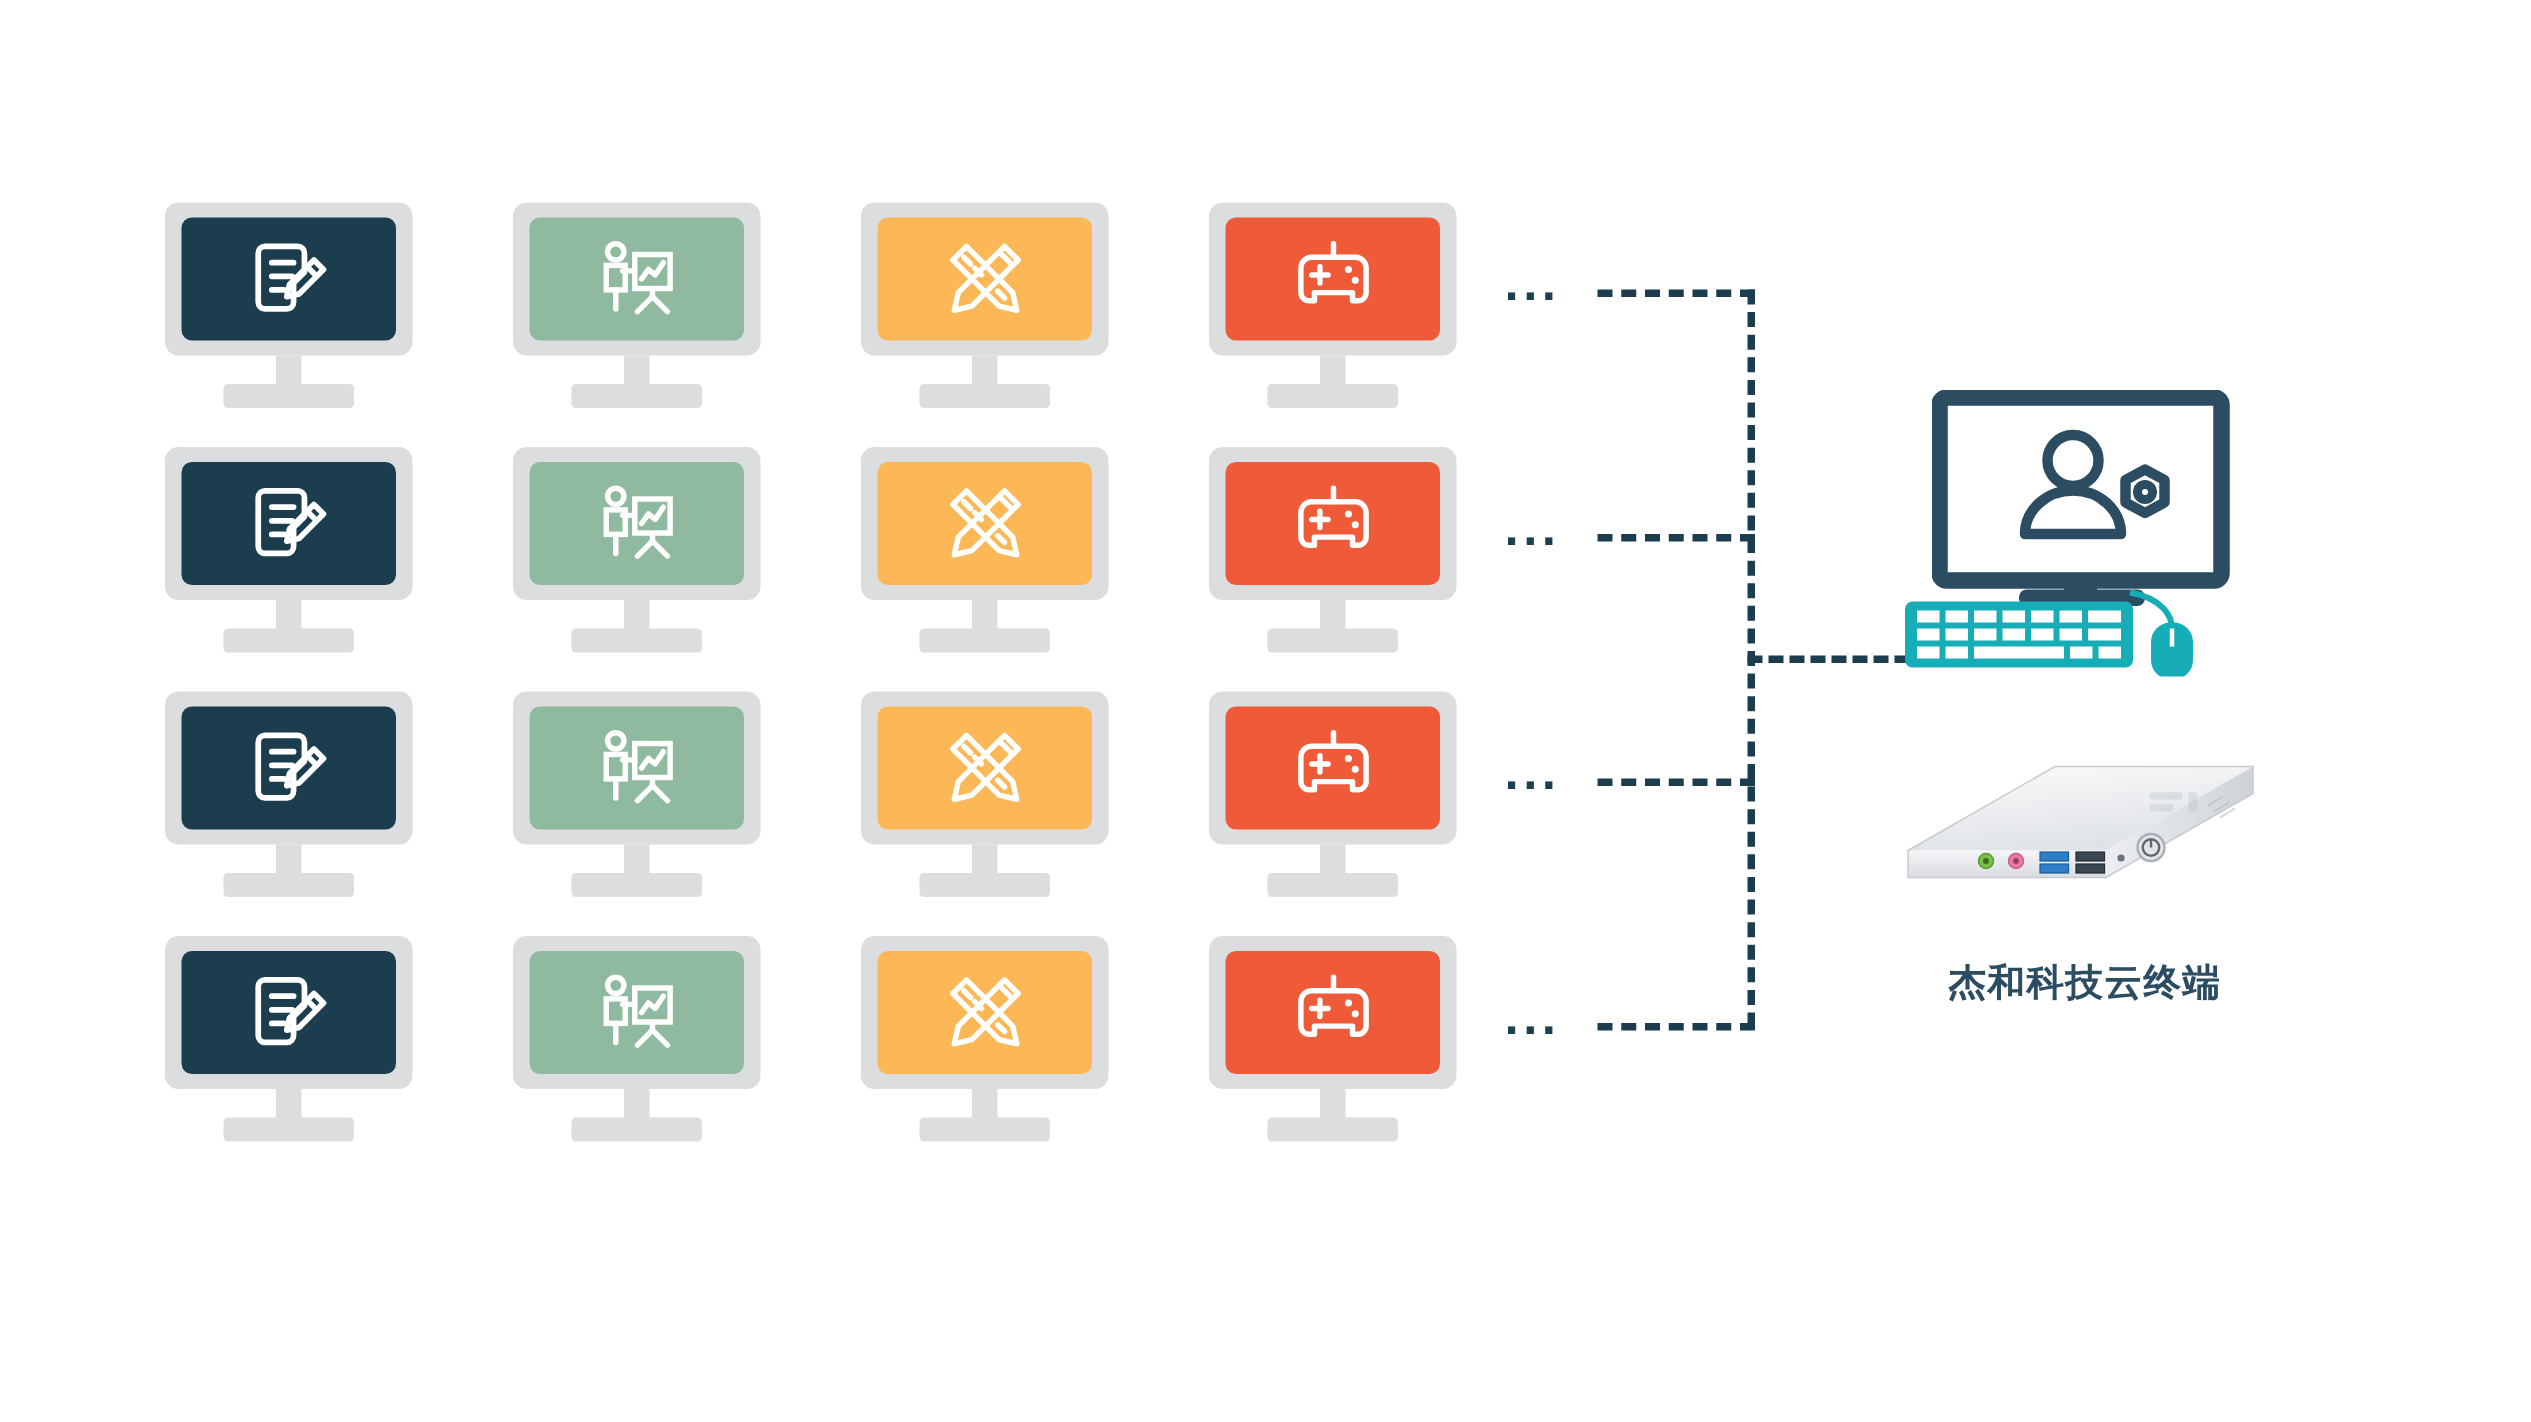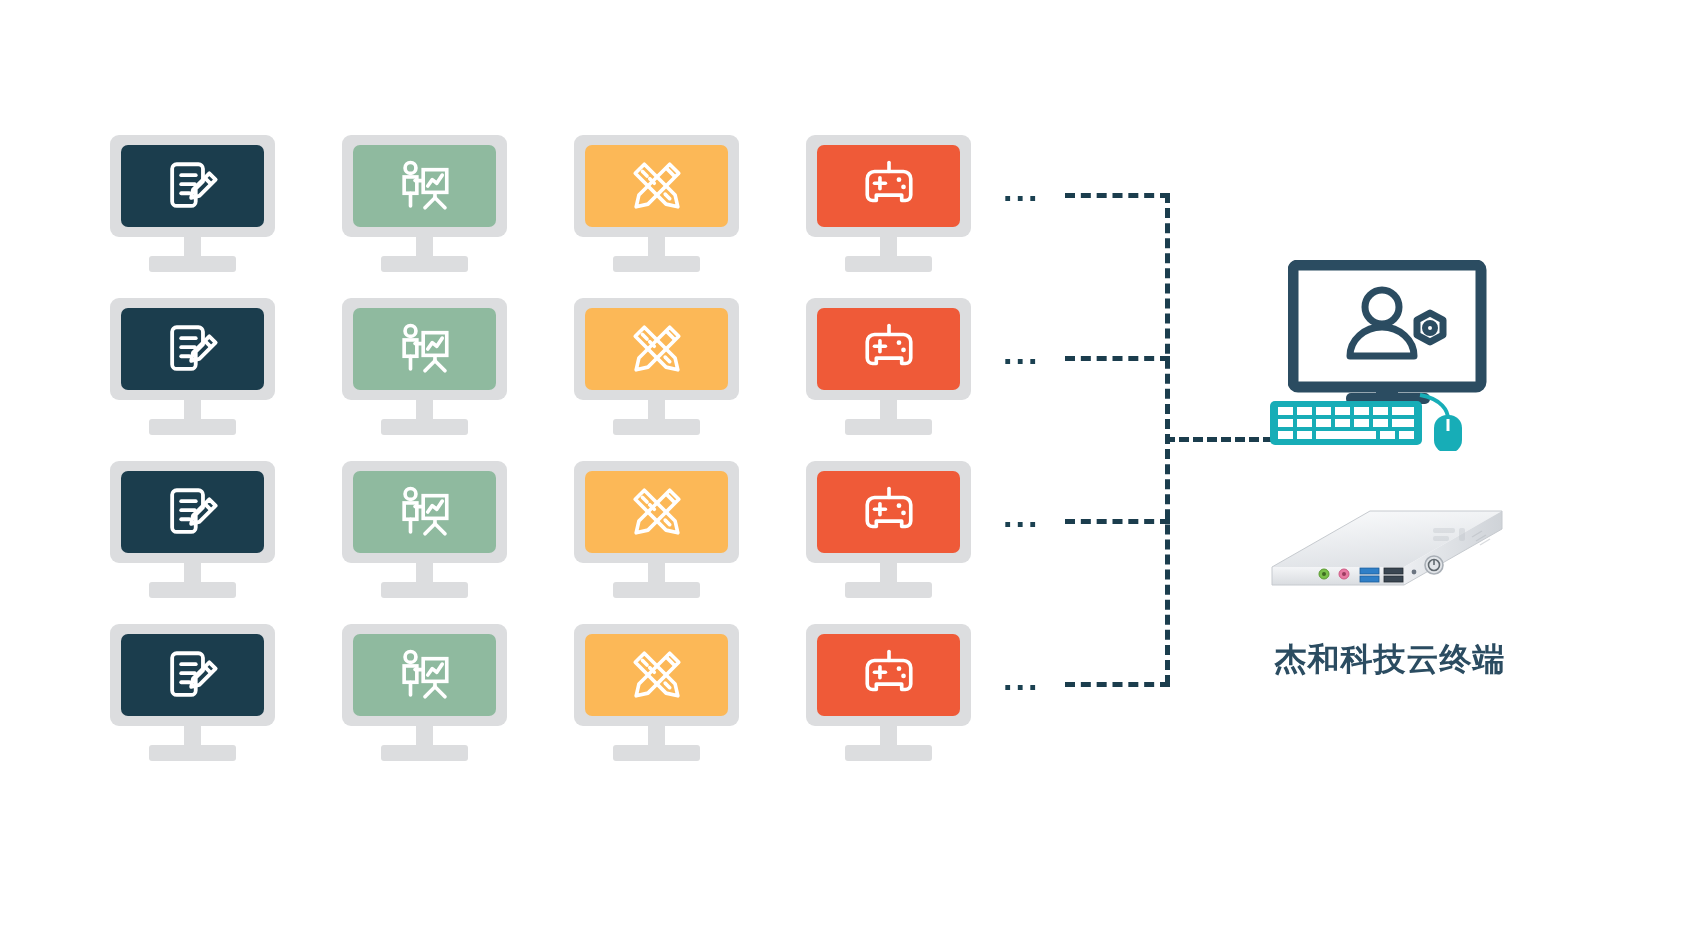--- a/index.html
+++ b/index.html
@@ -137,21 +137,21 @@
     height: 125px;
   }
 
   
   .caption {
     position: absolute;
     left: 1260px;
     top: 638px;
     width: 260px;
     text-align: center;
-    font-size: 32px;
+    font-size: 25px;
     font-weight: 700;
     color: #2b4c61;
     font-family: "DejaVu Sans", "Liberation Sans", sans-serif;
     letter-spacing: 1px;
     white-space: nowrap;
   }
 </style>
 </head>
 <body>
 

